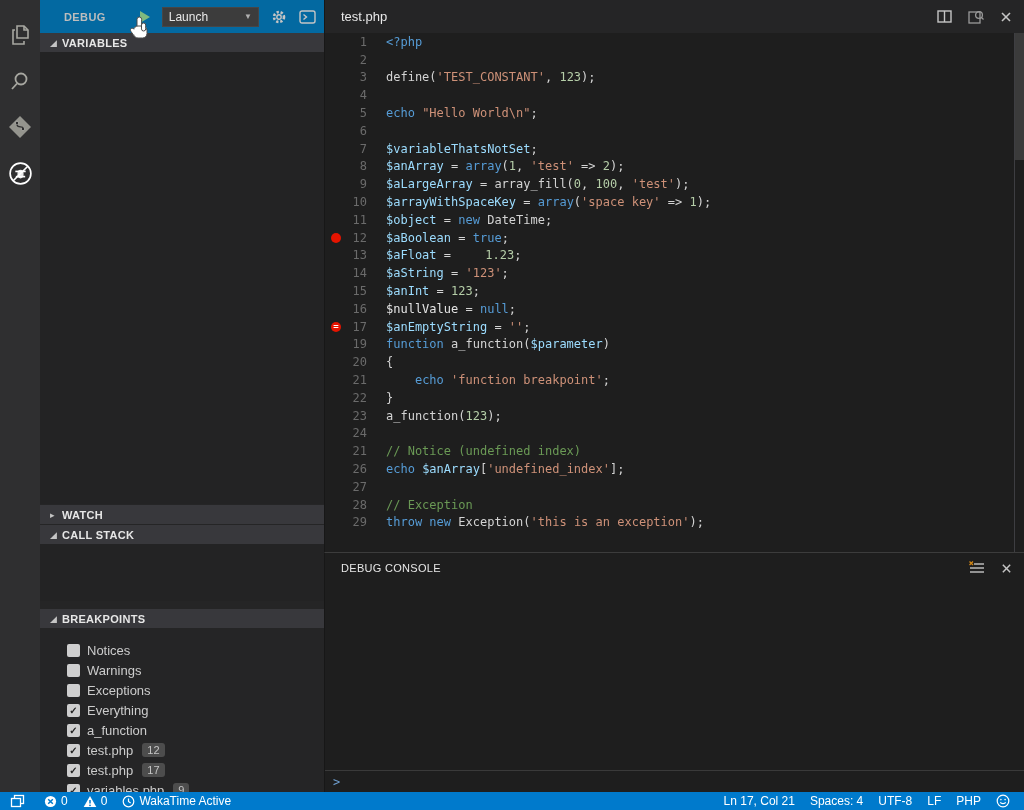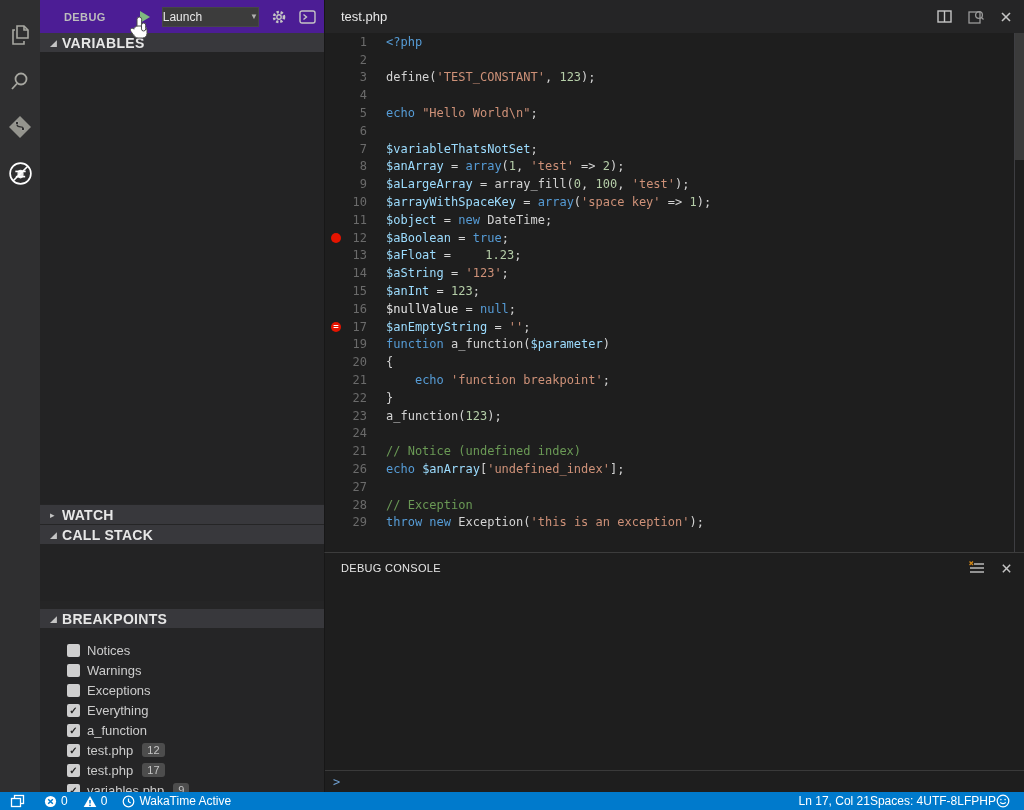--- a/index.html
+++ b/index.html
@@ -13,34 +13,34 @@
                  padding-top:12px; }
   .ab-icon { width:40px; height:46px; display:flex; align-items:center; justify-content:center;
              opacity:.75; cursor:pointer; }
   .ab-icon.active { opacity:1; }
   .ab-icon svg { stroke:#cfcfc6; }
   .ab-icon.active svg { stroke:#ffffff; }
 
   
   .sidebar { position:absolute; left:40px; top:0; width:284px; height:792px; background:#252526; }
   .debug-toolbar { height:33px; display:flex; align-items:center; padding:0 8px 0 24px;
-                   background:#4c1d95; position:relative; }
+                   background:#0369a1; position:relative; }
   .dt-title { font-size:11px; font-weight:bold; color:#bdbdbd; letter-spacing:.4px; }
   .dt-play { margin-left:34px; width:0; height:0; border-left:10px solid #7fb97f;
              border-top:6px solid transparent; border-bottom:6px solid transparent; cursor:pointer; }
   .dt-select { margin-left:12px; width:106px; height:20px; background:#3c3c3c; border:1px solid #464647;
-               color:#e8e8e8; font-size:12px; display:flex; align-items:center; padding:0 0;
+               color:#e8e8e8; font-size:12px; display:flex; align-items:center; padding:0 6px;
                justify-content:space-between; cursor:pointer; }
   .dt-select .arrow { font-size:8px; color:#b0b0b0; }
   .dt-iconbtn { margin-left:12px; color:#c5c5c5; cursor:pointer; display:flex; align-items:center; }
 
   .section-header { height:19px; background:#38383c; display:flex; align-items:center;
                     padding-left:10px; cursor:pointer; }
   .section-header .twistie { font-size:9px; color:#c5c5c5; width:12px; }
-  .section-header .sh-label { font-size:14px; font-weight:bold; color:#e7e7e7; letter-spacing:.3px; }
+  .section-header .sh-label { font-size:11px; font-weight:bold; color:#e7e7e7; letter-spacing:.3px; }
   .section-body { background:#232324; }
   #variables-body { height:452px; }
   #watch-header { margin-top:1px; }
   #callstack-header { margin-top:1px; }
   #callstack-body { height:57px; }
   #breakpoints-header { margin-top:8px; }
 
   .bp-list { padding-top:12px; }
   .bp-row { height:20px; display:flex; align-items:center; padding-left:27px; cursor:pointer; }
   .checkbox { width:13px; height:13px; background:#cfcfcf; border-radius:2px; margin-right:7px;
@@ -81,21 +81,21 @@
   .panel-input { position:absolute; left:0; right:0; bottom:0; height:22px; border-top:1px solid #3a3a3a;
                  display:flex; align-items:center; padding-left:8px;
                  font-family:"DejaVu Sans Mono", monospace; font-size:12px; color:#6f9fd0; cursor:text; }
 
   
   .statusbar { position:absolute; left:0; bottom:0; width:1024px; height:18px; background:#007acc;
                display:flex; align-items:center; color:#ffffff; font-size:12px; padding:0 10px; }
   .sb-item { display:flex; align-items:center; margin-right:15px; cursor:pointer; white-space:nowrap; }
   .sb-item svg { margin-right:4px; }
   .sb-right { margin-left:auto; display:flex; align-items:center; }
-  .sb-right .sb-item { margin-right:0; margin-left:0; }
+  .sb-right .sb-item { margin-right:0; margin-left:15px; }
 
   
   .cursor { position:absolute; left:127px; top:15px; pointer-events:none; z-index:50; }
 </style>
 </head>
 <body>
 
 <div id="app">
 
   <div class="activitybar">

